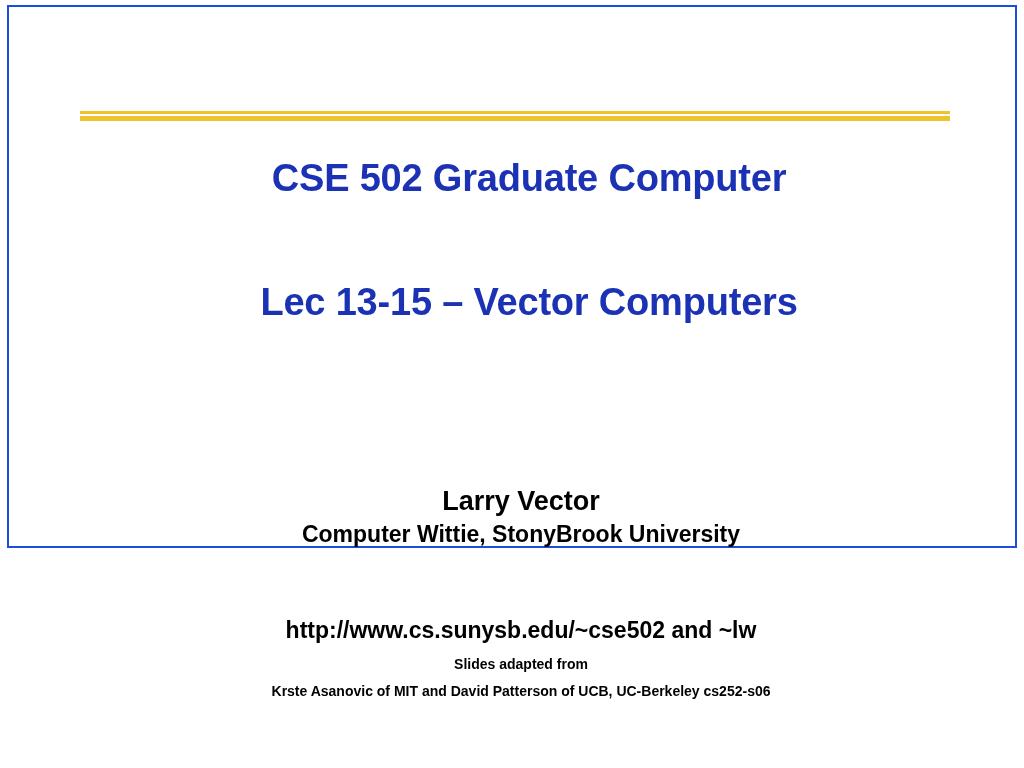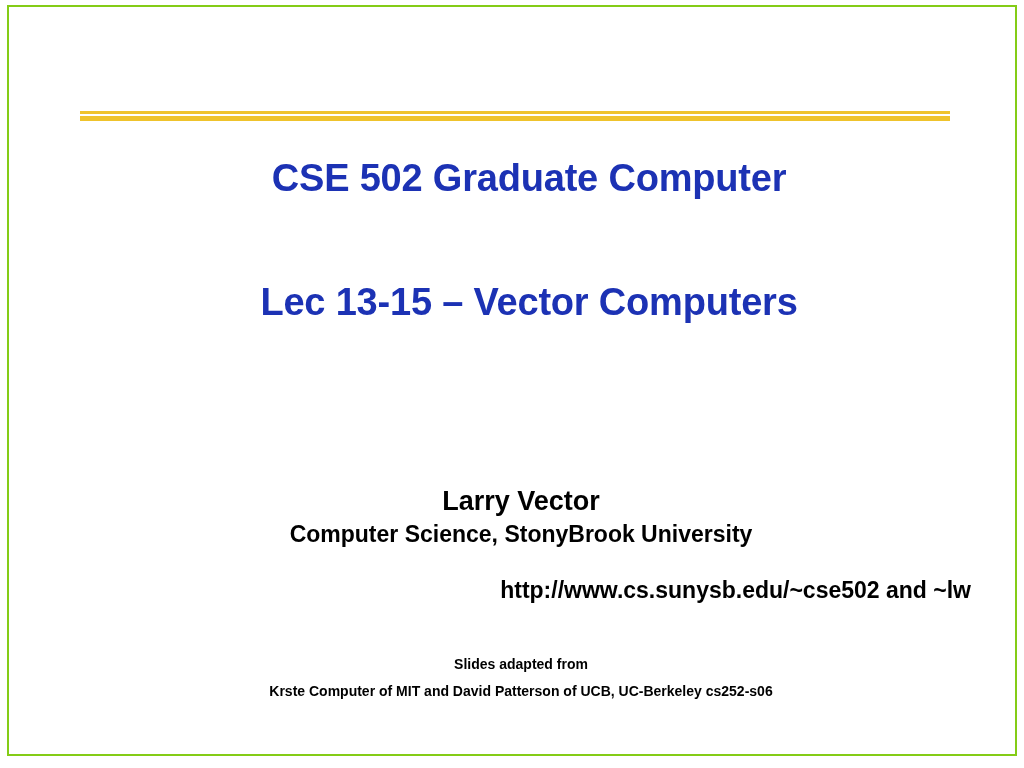--- a/index.html
+++ b/index.html
@@ -21,23 +21,23 @@
     width: 1024px;
     height: 768px;
     background: #ffffff;
     box-sizing: border-box;
   }
   .slide-frame {
     position: absolute;
     left: 7px;
     top: 5px;
     width: 1010px;
-    height: 751px;
+    height: 543px;
     box-sizing: border-box;
-    border: 2px solid #84cc16;
+    border: 2px solid #1d4ed8;
     background: #ffffff;
   }
 
   
   .slide-canvas {
     position: absolute;
     left: 0;
     top: 0;
     right: 0;
     bottom: 0;
@@ -123,23 +123,23 @@
     display: block;
     font-size: 23px;
     line-height: 33px;
     white-space: nowrap;
   }
 
   
   .url-line {
     position: absolute;
     left: 62px;
-    top: 568px;
+    top: 608px;
     width: 900px;
-    text-align: right;
+    text-align: center;
     color: #000000;
     font-weight: bold;
     font-size: 23px;
     line-height: 30px;
     white-space: nowrap;
   }
 
   
   .credits-block {
     position: absolute;
@@ -171,25 +171,25 @@
       </div>
 
       <div class="title-block">
         <span class="title-line">CSE 502 Graduate Computer</span>
         <span class="title-spacer"></span>
         <span class="subtitle-line">Lec 13-15 – Vector Computers</span>
       </div>
 
       <div class="author-block">
         <span class="author-name">Larry Vector</span>
-        <span class="author-affiliation">Computer Science, StonyBrook University</span>
+        <span class="author-affiliation">Computer Wittie, StonyBrook University</span>
       </div>
 
       <div class="url-line">http://www.cs.sunysb.edu/~cse502 and ~lw</div>
 
       <div class="credits-block">
         <span class="credits-line">Slides adapted from</span>
-        <span class="credits-line">Krste Computer of MIT and David Patterson of UCB, UC-Berkeley cs252-s06</span>
+        <span class="credits-line">Krste Asanovic of MIT and David Patterson of UCB, UC-Berkeley cs252-s06</span>
       </div>
 
     </div>
   </div>
 </div>
 
 </body></html>

